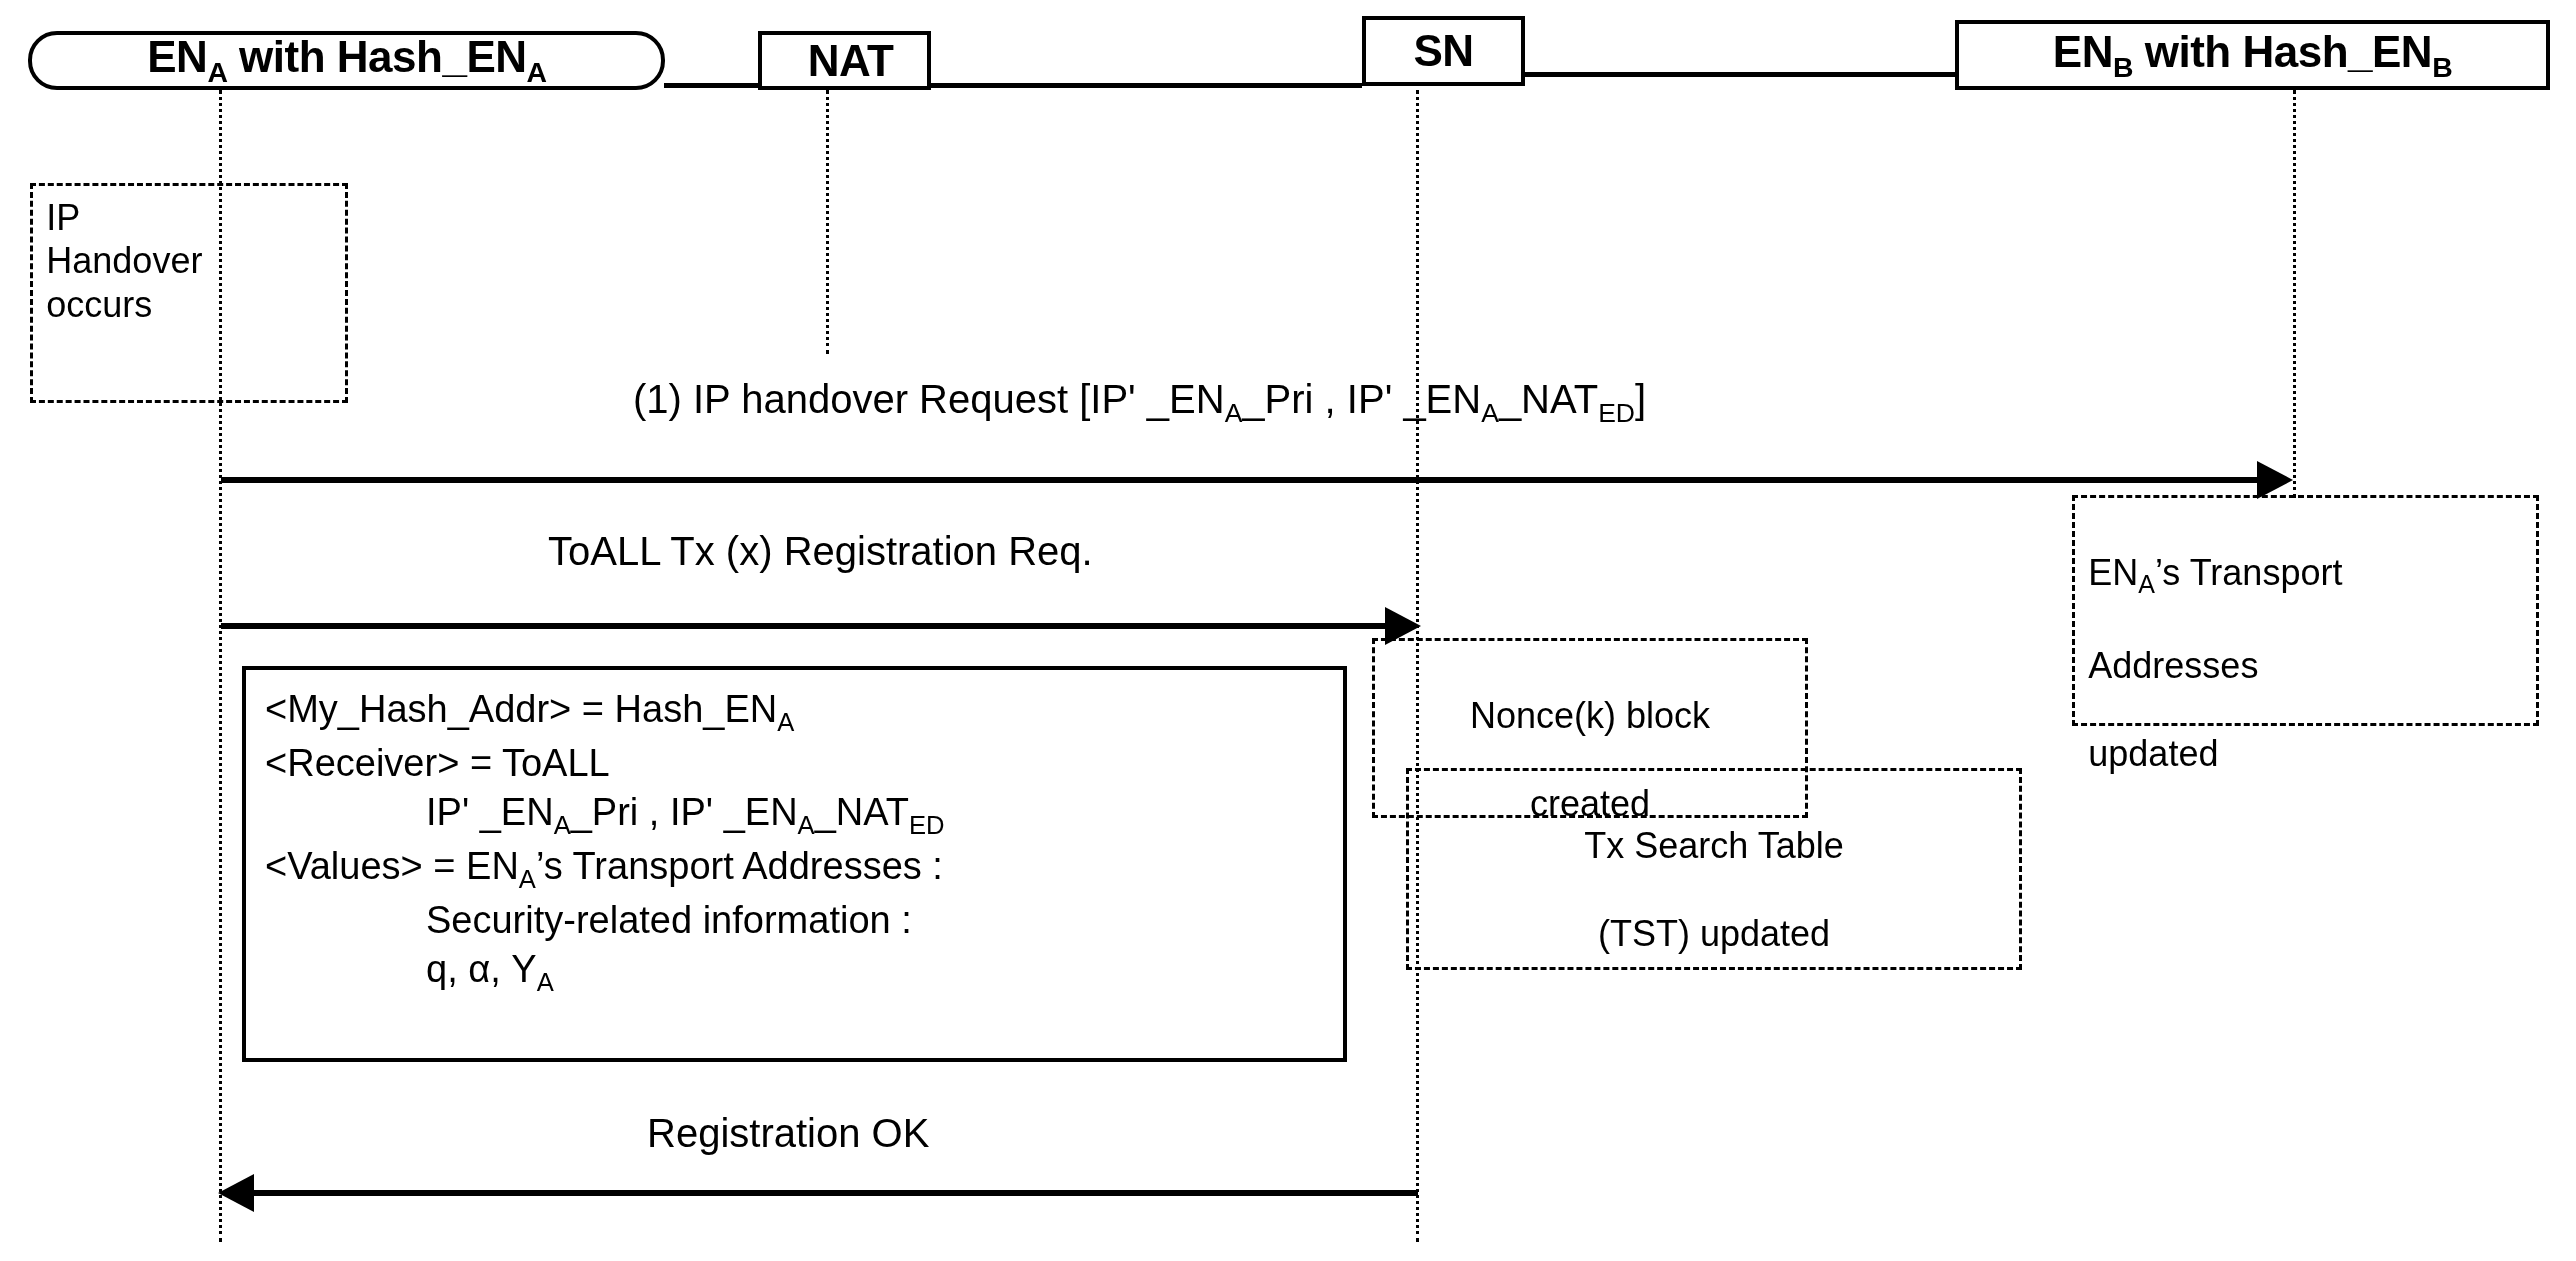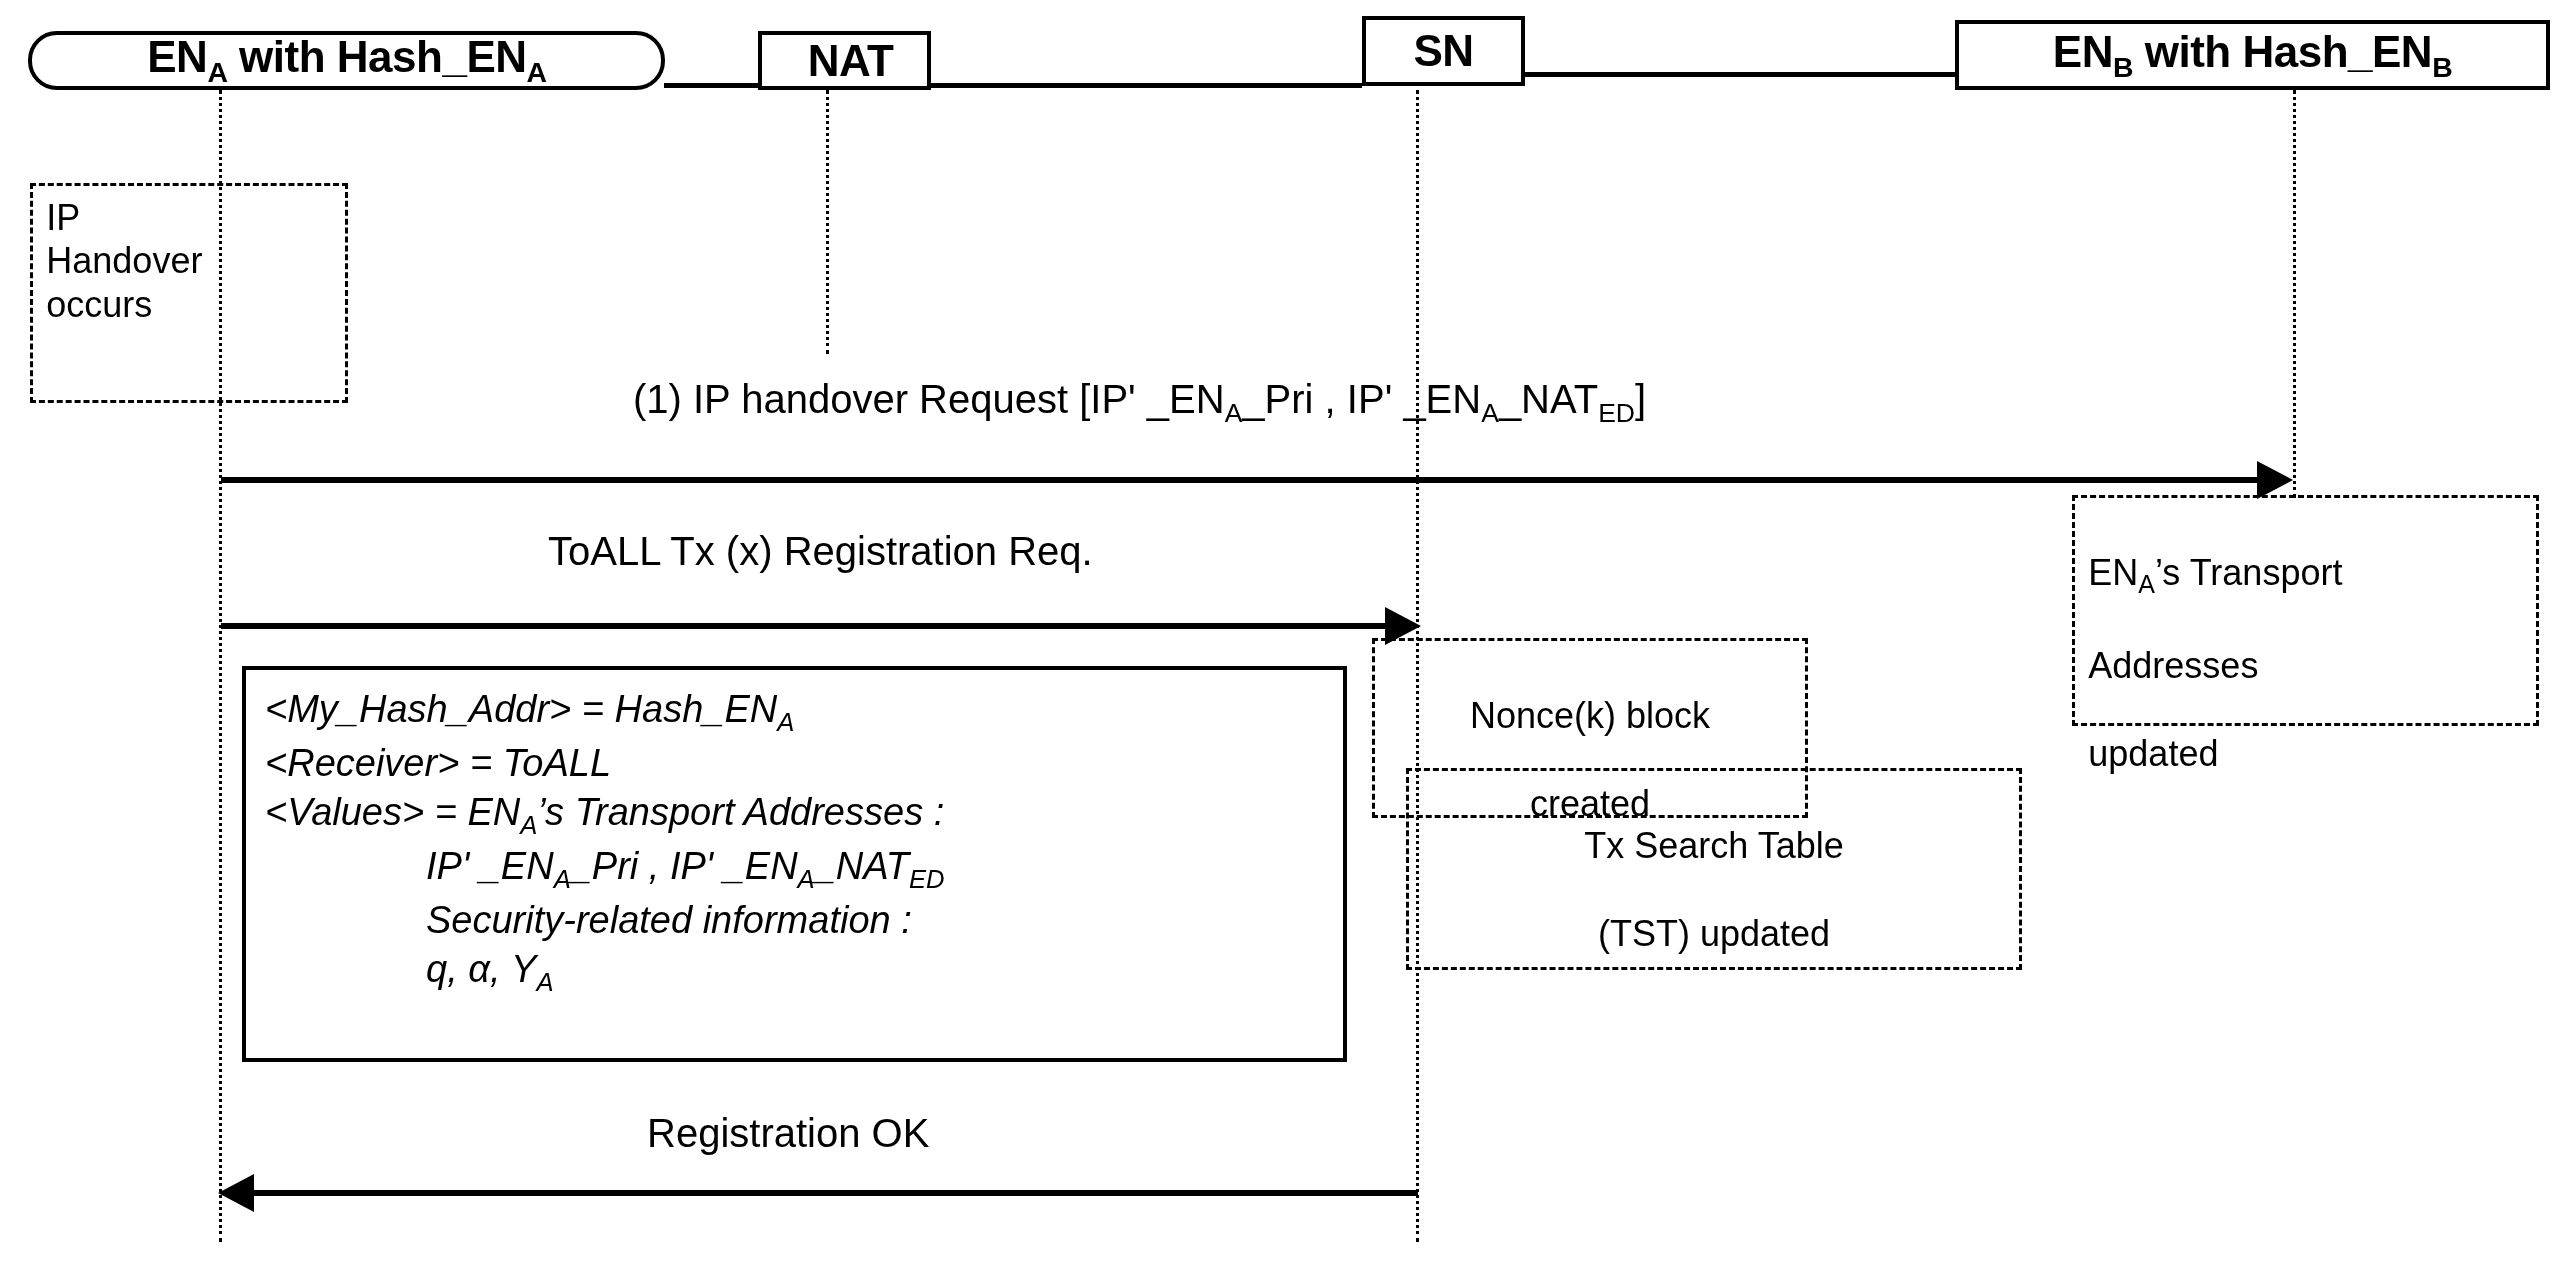--- a/index.html
+++ b/index.html
@@ -70,21 +70,20 @@
 
   
   .msgbox {
     position: absolute;
     box-sizing: border-box;
     border: 4.7px solid #000;
     background: #fff;
     font-size: 38px;
     line-height: 1.30;
     padding: 15px 19px;
-    font-style: italic;
   }
   .msgbox .row { white-space: nowrap; }
   .msgbox .indent { padding-left: 161px; }
   .msgbox .sub {
     font-size: 25.6px;
     vertical-align: sub;
   }
 
   
   .arrow-line {
@@ -174,22 +173,22 @@
   </div>
 
   <div class="note center" style="left:1406px; top:768px; width:616px; height:202px;text-align:center;">
     <div>Tx Search Table</div>
     <div>(TST) updated</div>
   </div>
 
   <div class="msgbox" style="left:242px; top:666px; width:1105px; height:396px;">
     <div class="row"><span>&lt;My_Hash_Addr&gt; = Hash_EN</span><span class="sub">A</span></div>
     <div class="row">&lt;Receiver&gt; = ToALL</div>
+    <div class="row indent"><span>IP' _EN</span><span class="sub">A</span><span>_Pri , IP' _EN</span><span class="sub">A</span><span>_NAT</span><span class="sub">ED</span></div>
     <div class="row"><span>&lt;Values&gt; = EN</span><span class="sub">A</span><span>’s Transport Addresses :</span></div>
-    <div class="row indent"><span>IP' _EN</span><span class="sub">A</span><span>_Pri , IP' _EN</span><span class="sub">A</span><span>_NAT</span><span class="sub">ED</span></div>
     <div class="row indent">Security-related information :</div>
     <div class="row indent"><span>q, α, Y</span><span class="sub">A</span></div>
   </div>
 
   <div class="caption" style="left:647px; top:1111px;">Registration OK</div>
   <div class="arrow-line" style="left:254px; top:1190px; width:1164px;"></div>
   <div class="arrow-head left" style="left:218px; top:1174px;"></div>
 
 </div>
 

